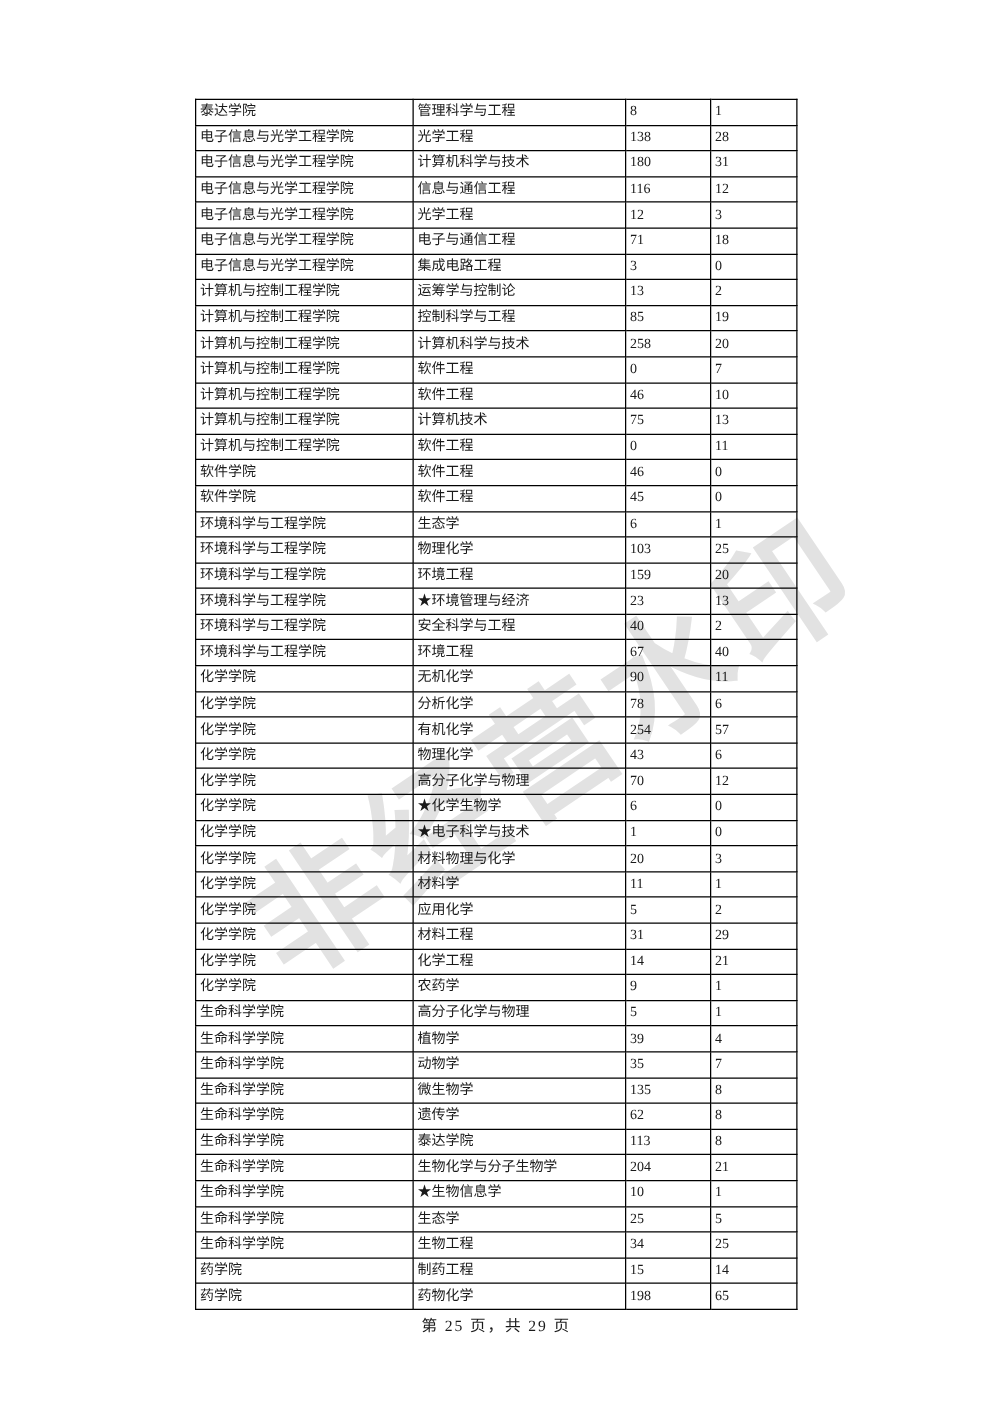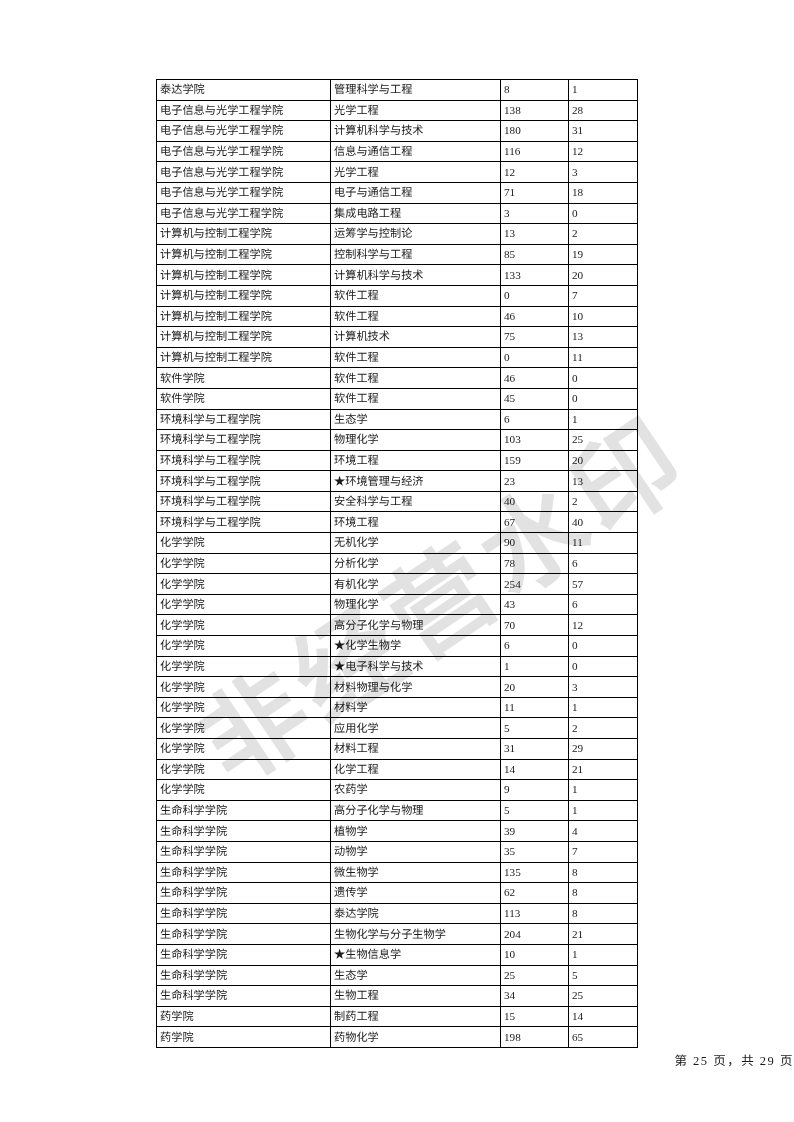--- a/index.html
+++ b/index.html
@@ -89,21 +89,21 @@
     padding-left: 3px;
     font-family: "Liberation Serif", "DejaVu Serif", serif;
   }
 
   
   .page-footer {
     position: absolute;
     left: 0;
     top: 1050px;
     width: 794px;
-    text-align: right;
+    text-align: center;
     font-size: 12.5px;
     letter-spacing: 1.5px;
     color: #1a1a1a;
     z-index: 2;
     font-family: "Liberation Serif", "DejaVu Serif", serif;
   }
 </style>
 </head>
 <body>
 
@@ -172,21 +172,21 @@
           </tr>
           <tr>
             <td>计算机与控制工程学院</td>
             <td>控制科学与工程</td>
             <td class="num">85</td>
             <td class="num">19</td>
           </tr>
           <tr>
             <td>计算机与控制工程学院</td>
             <td>计算机科学与技术</td>
-            <td class="num">133</td>
+            <td class="num">258</td>
             <td class="num">20</td>
           </tr>
           <tr>
             <td>计算机与控制工程学院</td>
             <td>软件工程</td>
             <td class="num">0</td>
             <td class="num">7</td>
           </tr>
           <tr>
             <td>计算机与控制工程学院</td>

